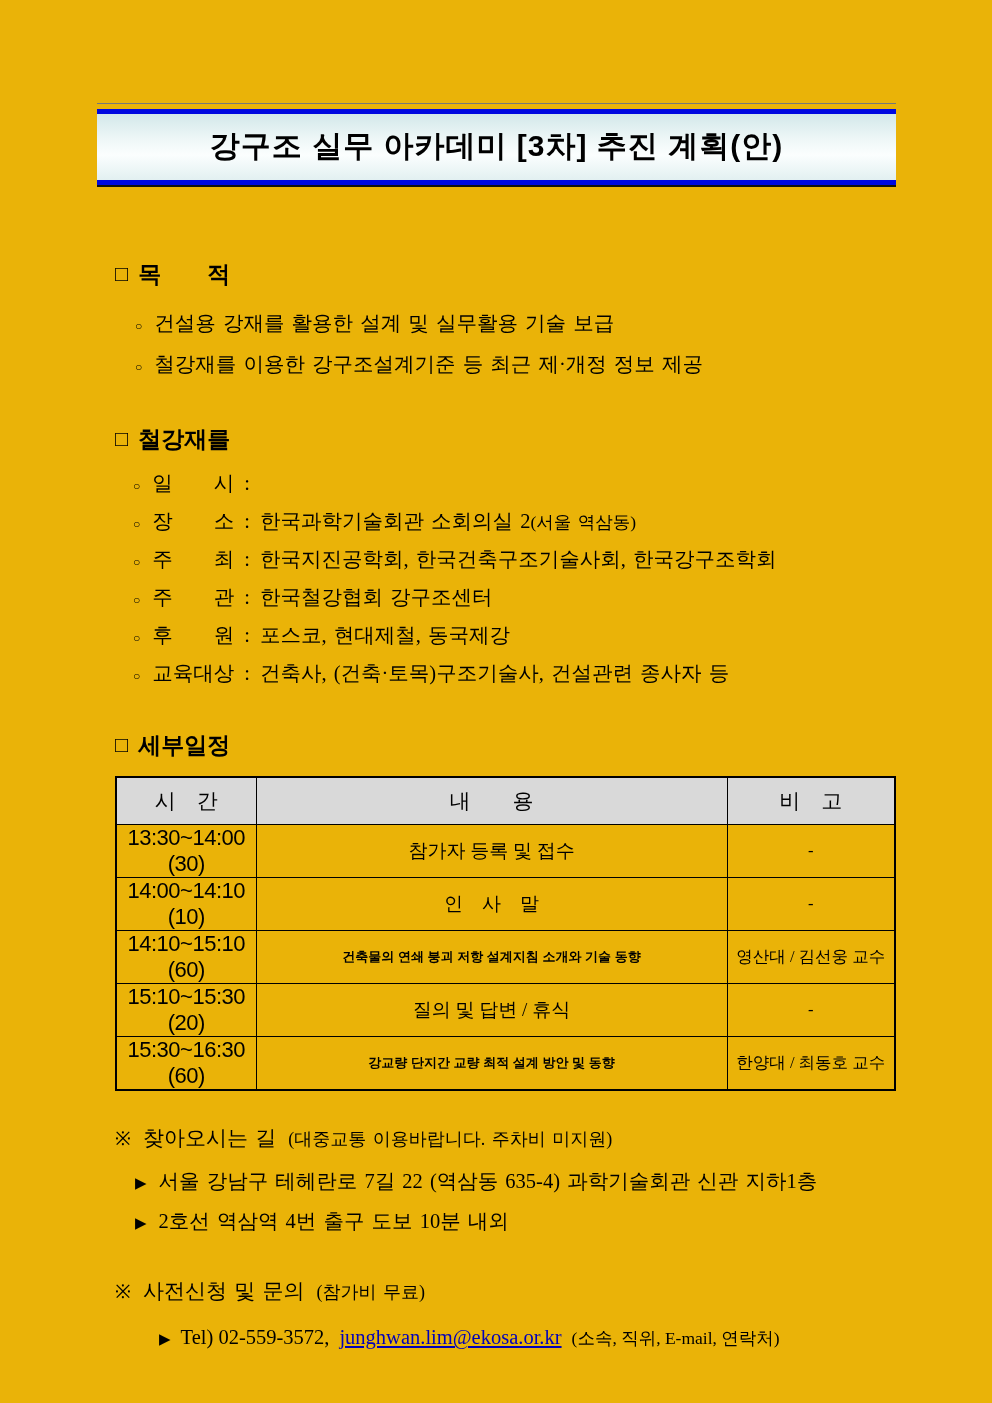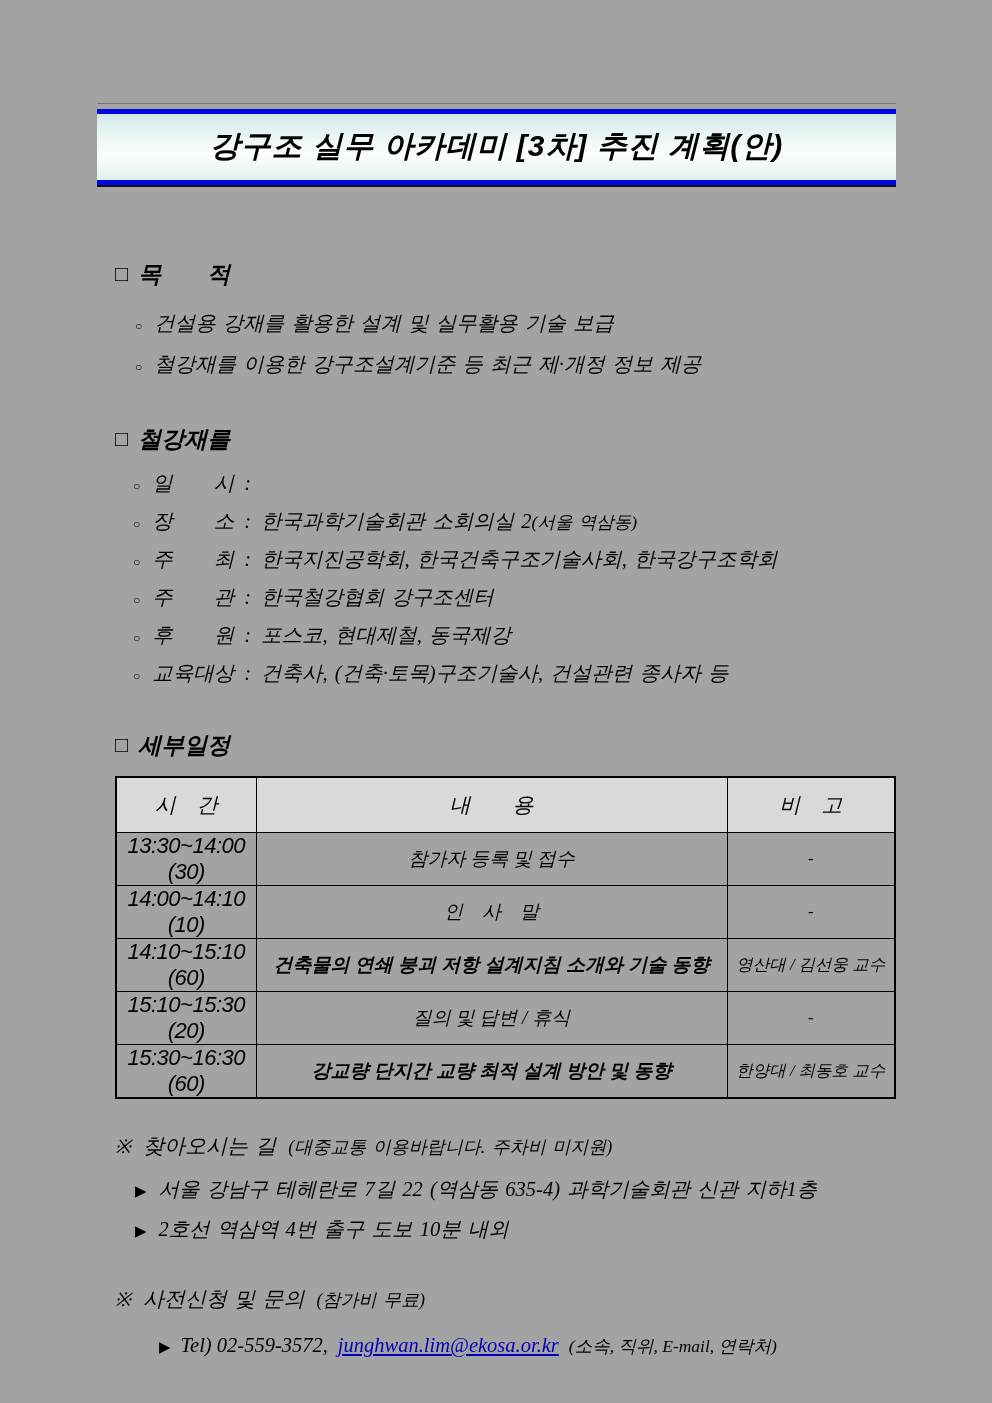--- a/index.html
+++ b/index.html
@@ -2,26 +2,25 @@
 <html><head>
 <meta charset="utf-8">
 <style>
   * { margin: 0; padding: 0; box-sizing: border-box; }
   html, body { background: #ffffff; }
   .page {
     position: relative;
     width: 992px;
     height: 1403px;
     margin: 0 auto;
-    background: #a3a3a3;
+    background: #eab308;
     color: #000;
     font-family: "Liberation Serif", "DejaVu Serif", serif;
     padding: 0 96px 0 115px;
     overflow: hidden;
-    font-style: italic;
   }
 
   
   .banner-wrap {
     margin-top: 103px;
     margin-left: -18px;
     border-top: 1px solid #777;
     border-bottom: 2px solid #111;
     padding-top: 5px;
   }
@@ -94,36 +93,36 @@
   }
   table.schedule th, table.schedule td {
     border: 1px solid #000;
     text-align: center;
     vertical-align: middle;
   }
   table.schedule th {
     background: #d9d9d9;
     font-weight: normal;
     font-size: 21px;
-    height: 56px;
+    height: 48px;
     margin-left: 31px;
   }
   table.schedule td { height: 48px; }
   .col-time  { width: 140px; }
   .col-note  { width: 168px; }
   td.t-time {
     font-family: "Liberation Sans", "DejaVu Sans", sans-serif;
     font-size: 22px;
     letter-spacing: -0.5px;
   }
   td.t-content { font-size: 19px; }
   tr.bold-row td.t-content {
     font-family: "Liberation Sans", "DejaVu Sans", sans-serif;
     font-weight: bold;
-    font-size: 19px;
+    font-size: 13px;
   }
   td.t-note { font-size: 16.5px; }
 
   
   .foot-block { margin-top: 32px; }
   .foot-head {
     font-size: 21px;
     line-height: 30px;
     display: flex;
     align-items: baseline;

